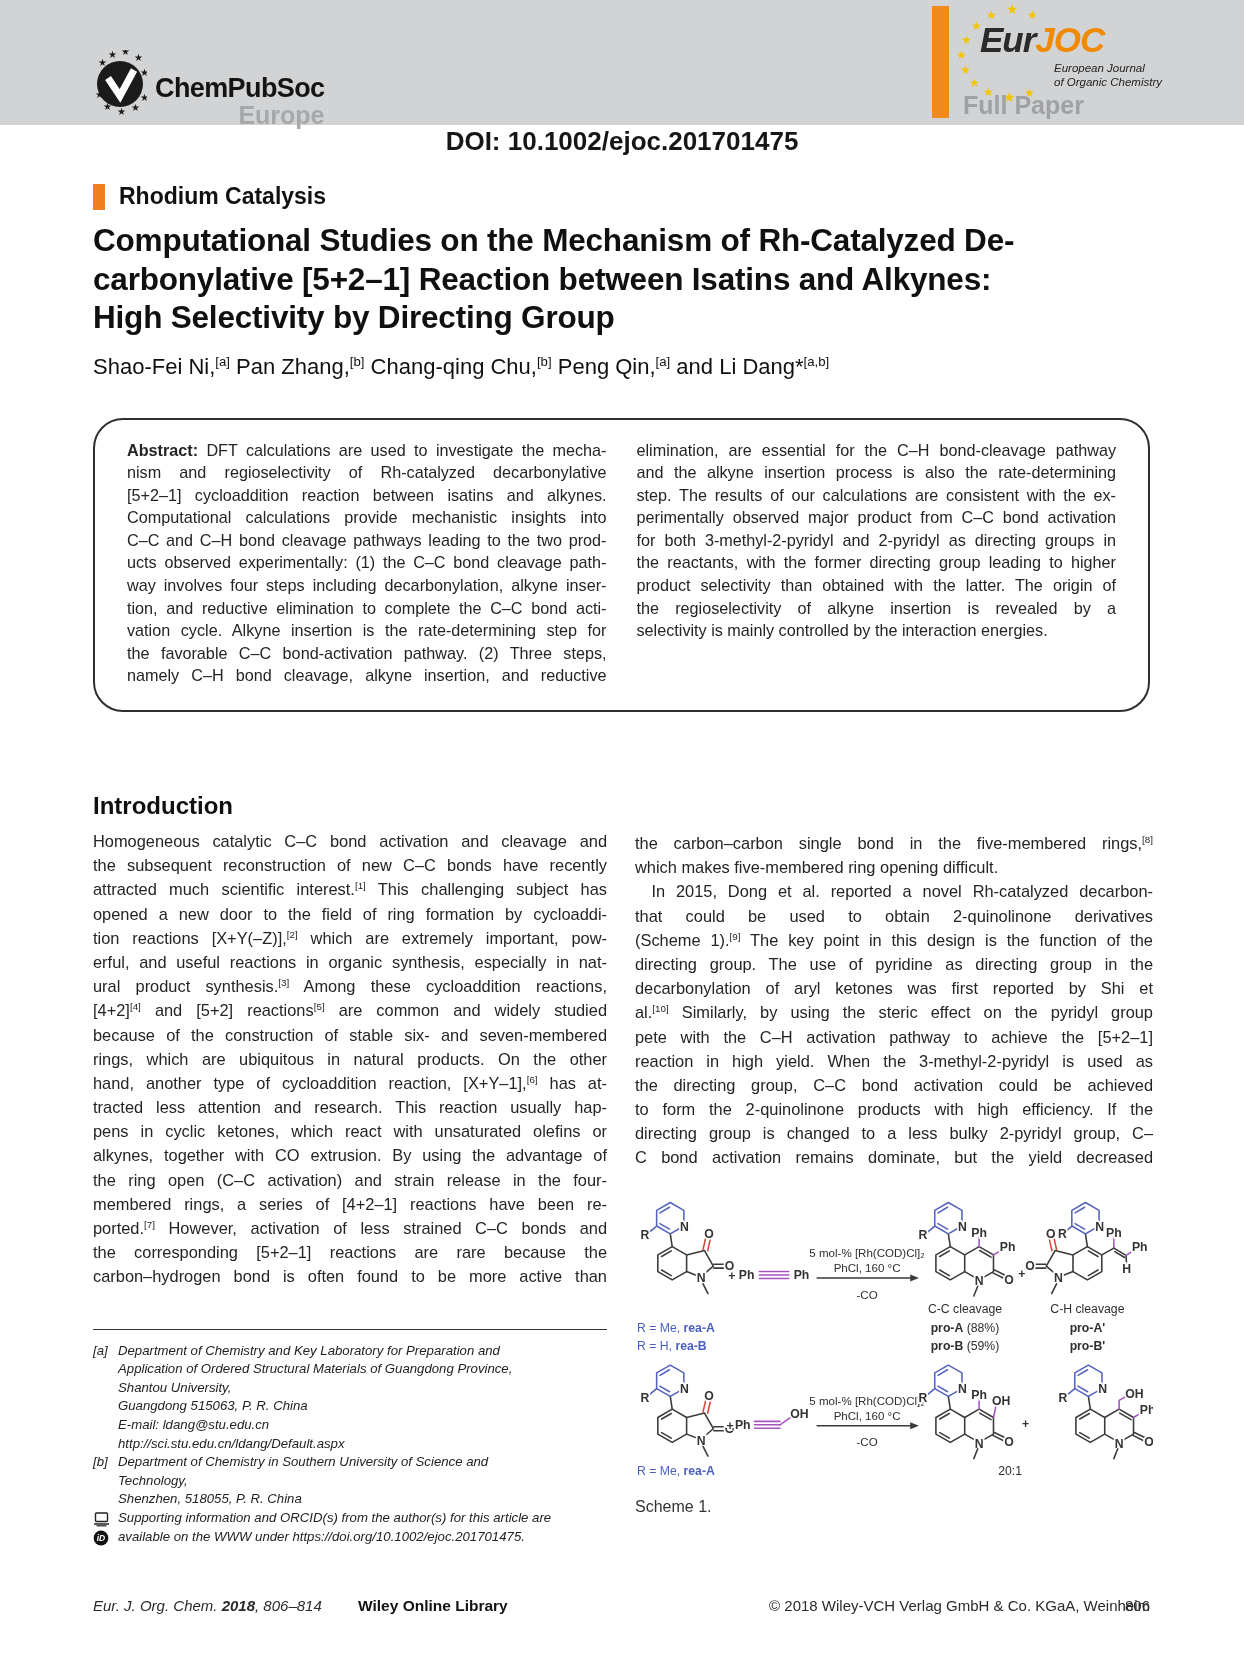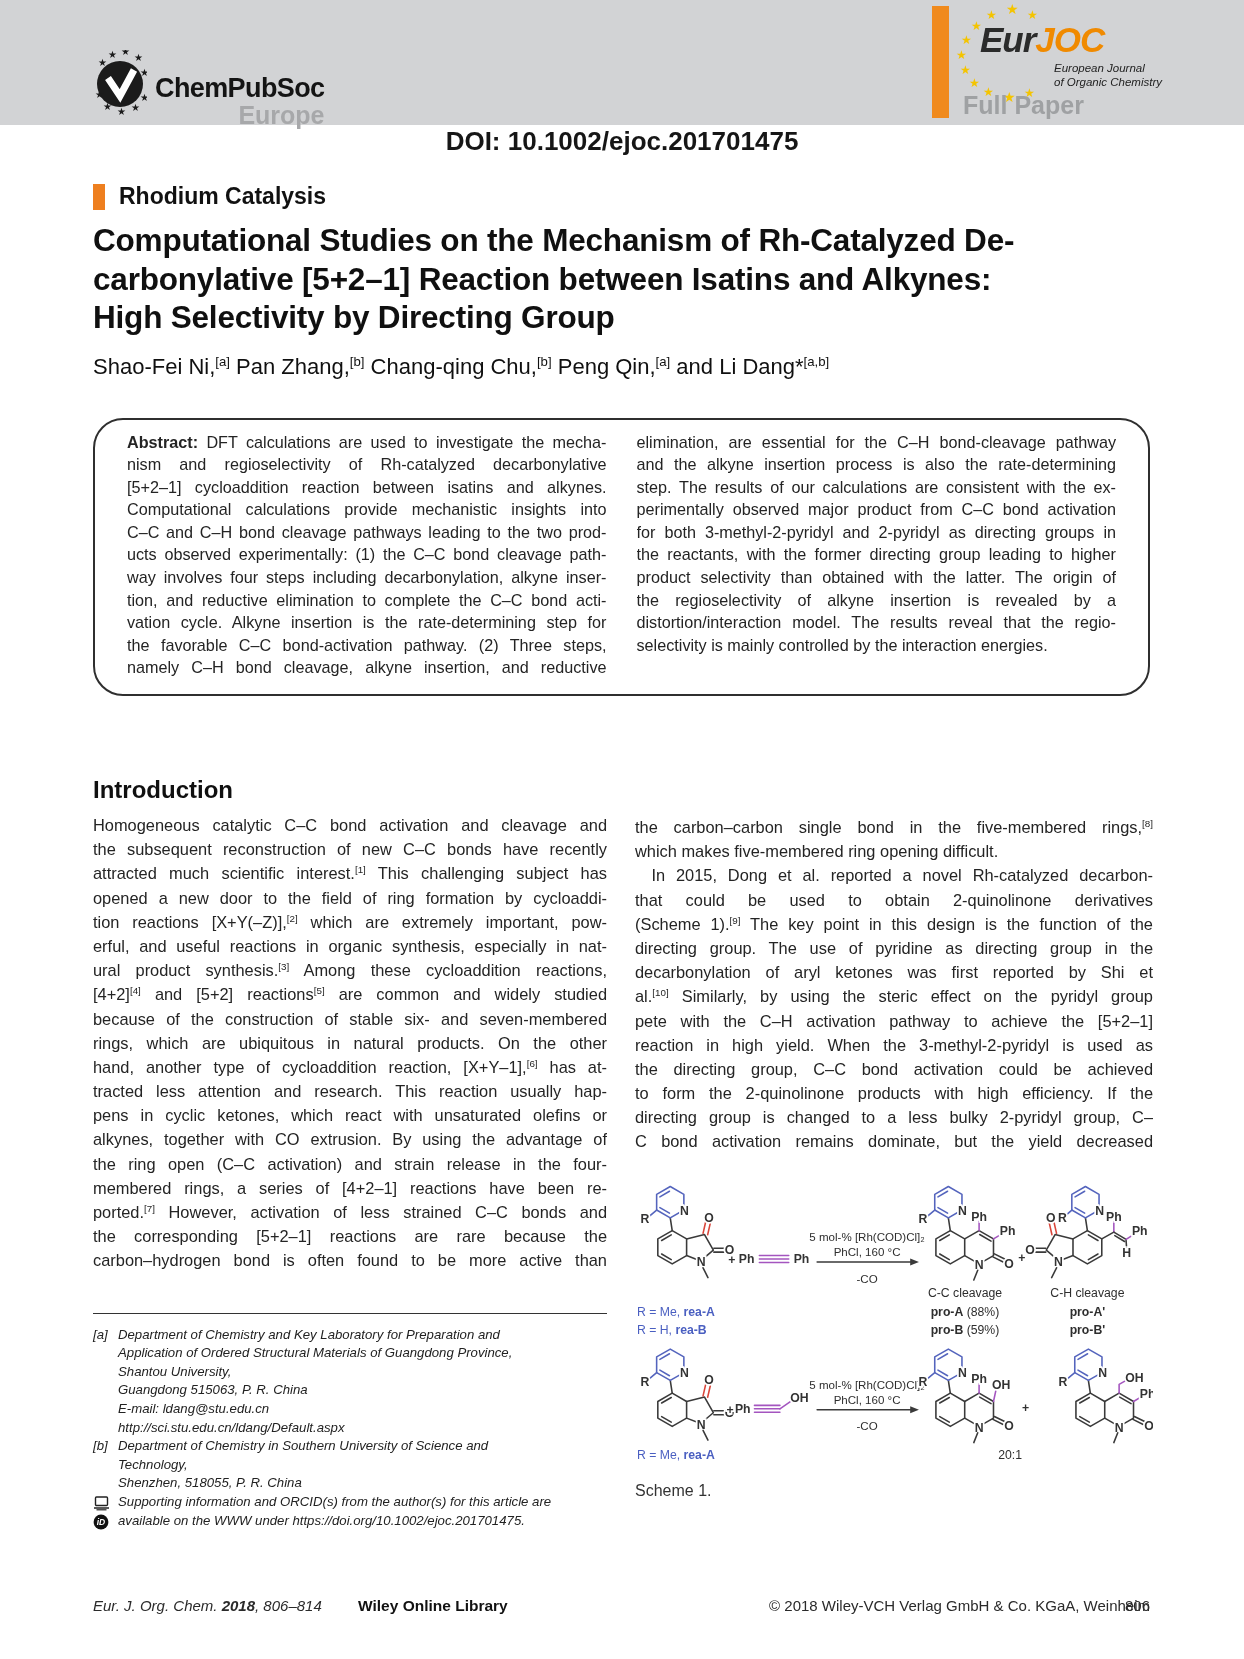--- a/index.html
+++ b/index.html
@@ -21,21 +21,21 @@
   .ej-sub{position:absolute;left:104px;top:62px;font-style:italic;font-size:11.5px;color:#222;line-height:13.5px;}
   .full-paper{position:absolute;left:13px;top:91px;font-size:25px;font-weight:bold;color:#9fa1a3;}
   
   .main{padding:0 94px 0 93px;flex:1 1 auto;display:flex;flex-direction:column;}
   .kicker{margin-top:58px;display:flex;align-items:center;font-size:23px;font-weight:bold;color:#111;}
   .kicker-bar{width:12px;height:26px;background:#ee7f1f;margin-right:14px;flex:0 0 auto;}
   .title .tline{height:38.5px;font-size:31.5px;font-weight:bold;color:#101010;letter-spacing:-0.2px;white-space:nowrap;}
   .title{margin-top:12px;}
   .authors{margin-top:16px;font-size:22px;color:#101010;}
   sup{font-size:0.6em;line-height:0;}
-  .abstract-box{margin-top:38px;border:2px solid #2f2f2f;border-radius:30px;padding:13px 32px;display:flex;gap:30px;}
+  .abstract-box{margin-top:38px;border:2px solid #2f2f2f;border-radius:30px;padding:21px 32px;display:flex;gap:30px;}
   .ab-col{width:50%;}
   .abstract-box .tline{height:22.6px;font-size:16.2px;}
   .jlines .tline{text-align:justify;text-align-last:justify;white-space:nowrap;overflow:hidden;}
   .jlines .tline.last{text-align-last:left;}
   .columns{margin-top:80px;display:flex;gap:28px;}
   .col-left{width:514px;flex:0 0 514px;}
   .col-right{width:518px;flex:0 0 518px;padding-top:42px;}
   h2.sect{font-size:24px;font-weight:bold;color:#101010;margin:0 0 12px 0;}
   .bodytext .tline{height:24.2px;font-size:16.4px;}
   .fn-rule{margin-top:37px;border-top:1.6px solid #333;width:100%;height:0;}
@@ -145,21 +145,20 @@
         </div>
       <div class="ab-col jlines">
           <div class="tline">elimination, are essential for the C–H bond-cleavage pathway</div>
           <div class="tline">and the alkyne insertion process is also the rate-determining</div>
           <div class="tline">step. The results of our calculations are consistent with the ex-</div>
           <div class="tline">perimentally observed major product from C–C bond activation</div>
           <div class="tline">for both 3-methyl-2-pyridyl and 2-pyridyl as directing groups in</div>
           <div class="tline">the reactants, with the former directing group leading to higher</div>
           <div class="tline">product selectivity than obtained with the latter. The origin of</div>
           <div class="tline">the regioselectivity of alkyne insertion is revealed by a</div>
-          <div class="tline">distortion/interaction model. The results reveal that the regio-</div>
           <div class="tline last">selectivity is mainly controlled by the interaction energies.</div>
         </div>
     </div>
 
     <div class="columns">
       <div class="col-left">
         <h2 class="sect">Introduction</h2>
         <div class="bodytext jlines">
             <div class="tline">Homogeneous catalytic C–C bond activation and cleavage and</div>
             <div class="tline">the subsequent reconstruction of new C–C bonds have recently</div>

